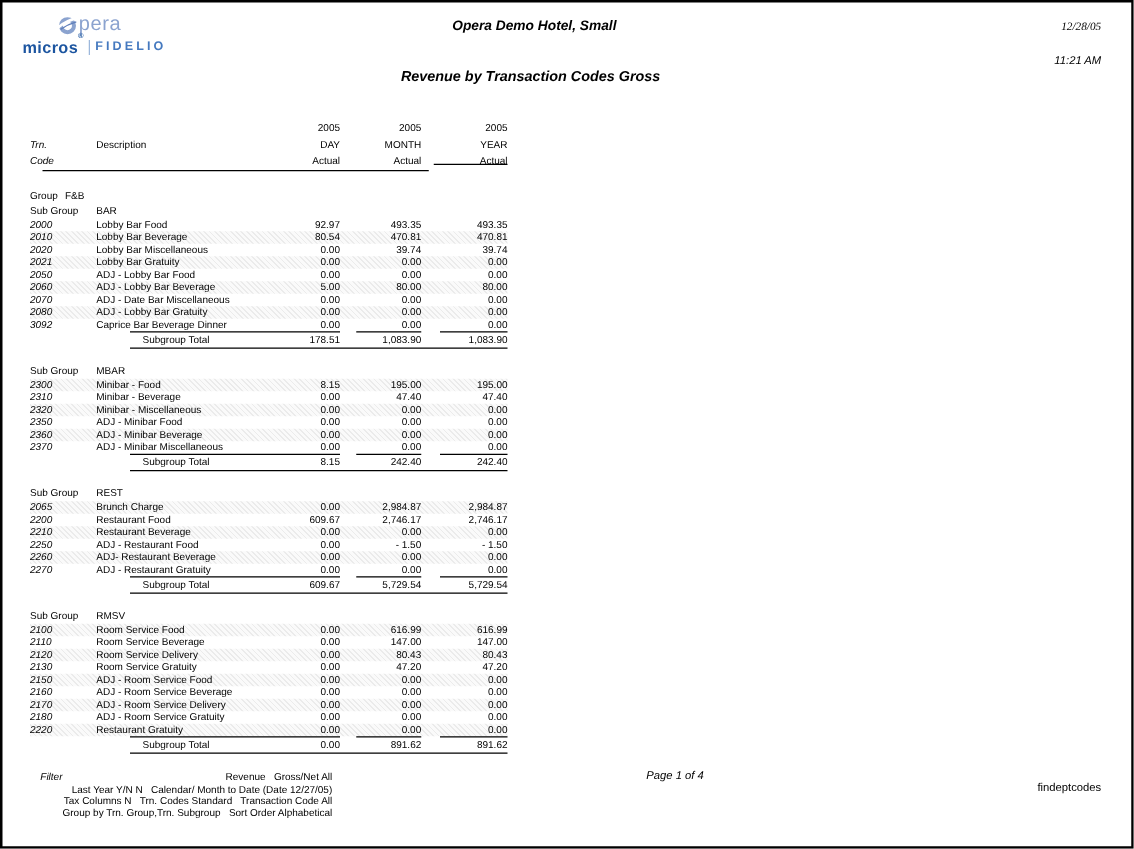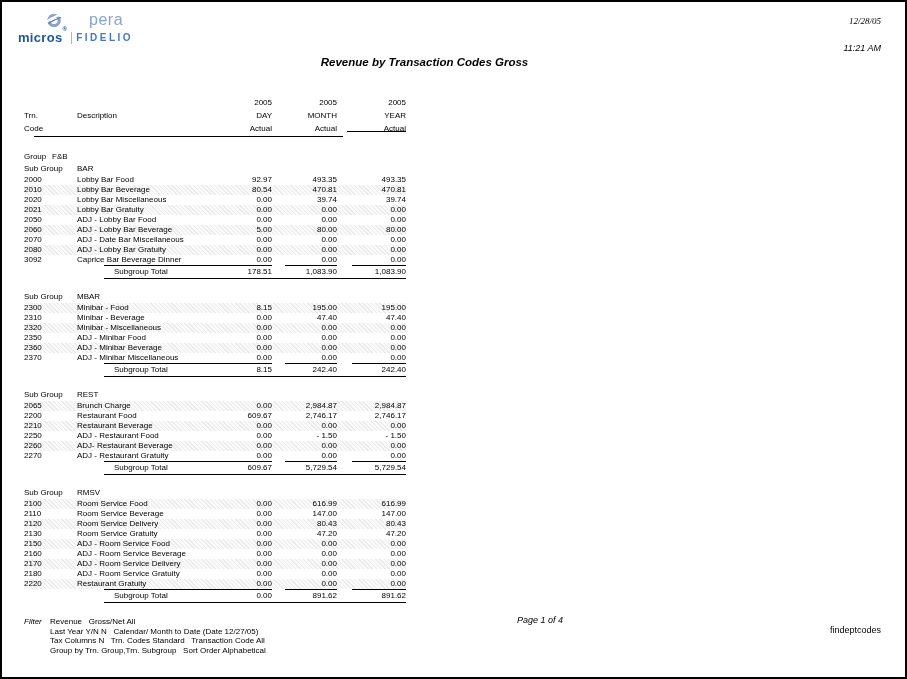--- a/index.html
+++ b/index.html
@@ -5,40 +5,40 @@
   * { margin:0; padding:0; box-sizing:border-box; }
   html,body { background:#fff; }
   body { font-family:"Liberation Sans", sans-serif; color:#000; }
   .frame {
     position:relative; width:907px; height:679px;
     border:2px solid #000; background:#fff; overflow:hidden;
   }
 
   
   .logo-block { position:absolute; left:14px; top:9px; }
-  .opera-line { padding-left:30px; display:flex; align-items:center;gap:26px; }
+  .opera-line { padding-left:30px; display:flex; align-items:center; }
   .opera-text { color:#8ba3cf; font-size:16px; letter-spacing:0.5px; }
   .mf-line { display:flex; align-items:center; gap:4px; margin-top:1px; padding-left:2px; }
   .micros-text { color:#1c55a0; font-weight:bold; font-size:13px; letter-spacing:0.3px; }
   .reg-mark { color:#1c55a0; font-size:6px; vertical-align:top; position:relative; top:-4px; }
   .mf-divider { width:1px; height:12px; background:#9db8dc; }
   .fidelio-text { color:#4579bf; font-weight:bold; font-size:10px; letter-spacing:2.5px; }
 
   .hotel-name { position:absolute; left:0; right:52px; top:13px; text-align:center;
                 font-weight:bold; font-style:italic; font-size:11px; }
   .report-date { position:absolute; right:24px; top:14px; font-style:italic; font-size:9px;font-family:Liberation Serif, serif; }
   .report-time { position:absolute; right:24px; top:41px; font-style:italic; font-size:9px; }
   .report-title { position:absolute; left:0; right:58px; top:54px; text-align:center;
                   font-weight:bold; font-style:italic; font-size:11.5px; }
 
   
   .rpt-table { position:absolute; left:22px; top:94px; width:382px; font-size:8px; }
   .row { display:flex; height:10px; line-height:10px; white-space:nowrap; }
   .hrow { height:13px; line-height:13px; }
-  .c-code  { width:53px; }
+  .c-code  { width:53px;font-style:italic; }
   .c-desc  { width:140px; overflow:hidden; }
   .c-day   { width:55px; text-align:right; }
   .c-month { width:65px; text-align:right; }
   .c-year  { width:69px; text-align:right; }
   .hatch { background:repeating-linear-gradient(45deg,#ebebeb 0px,#ebebeb 1px,#fafafa 1px,#fafafa 3px);justify-content:space-between; }
 
   .header-rule { display:flex; height:5px; margin-top:1px; }
   .header-rule .lead { width:10px; }
   .header-rule .seg-main { width:309px; border-top:1px solid #000; }
   .header-rule .seg-gap { width:4px; }
@@ -57,21 +57,21 @@
   .rule-top .s2   { width:52px; background:#000; }
   .rule-top .g2   { width:15px; }
   .rule-top .s3   { width:54px; background:#000; }
   .rule-bottom { margin-top:1px; }
   .rule-bottom .sp { width:80px; }
   .rule-bottom .s1 { width:302px; background:#000; }
   .subtotal-row { height:11px; line-height:11px; }
   .subtotal-label { width:193px; padding-left:90px; }
 
   
-  .filter-block { position:absolute; left:22px; top:615px; display:flex; font-size:8px; }
+  .filter-block { position:absolute; left:22px; top:615px; display:flex; font-size:8px;text-align:right; }
   .filter-label { width:26px; font-style:italic; line-height:9.5px; }
   .filter-lines div { line-height:9.5px; white-space:pre; }
   .page-indicator { position:absolute; left:515px; top:613px; font-style:italic; font-size:9px; }
   .report-code { position:absolute; right:24px; top:623px; font-size:9px; }
 </style>
 </head>
 <body>
 
 <div class="frame">
 
@@ -86,20 +86,21 @@
       </span>
       <span class="opera-text">pera</span>
     </div>
     <div class="mf-line">
       <span class="micros-text"><span>micros</span><span class="reg-mark">®</span></span>
       <span class="mf-divider"></span>
       <span class="fidelio-text">FIDELIO</span>
     </div>
   </div>
 
+  <div class="hotel-name">Opera Demo Hotel, Small</div>
   <div class="report-date">12/28/05</div>
   <div class="report-time">11:21 AM</div>
   <div class="report-title">Revenue by Transaction Codes Gross</div>
 
   <div class="rpt-table">
     <div class="row hrow">
       <span class="c-code"></span>
         <span class="c-desc"></span>
       <span class="c-day">2005</span>
       <span class="c-month">2005</span>

